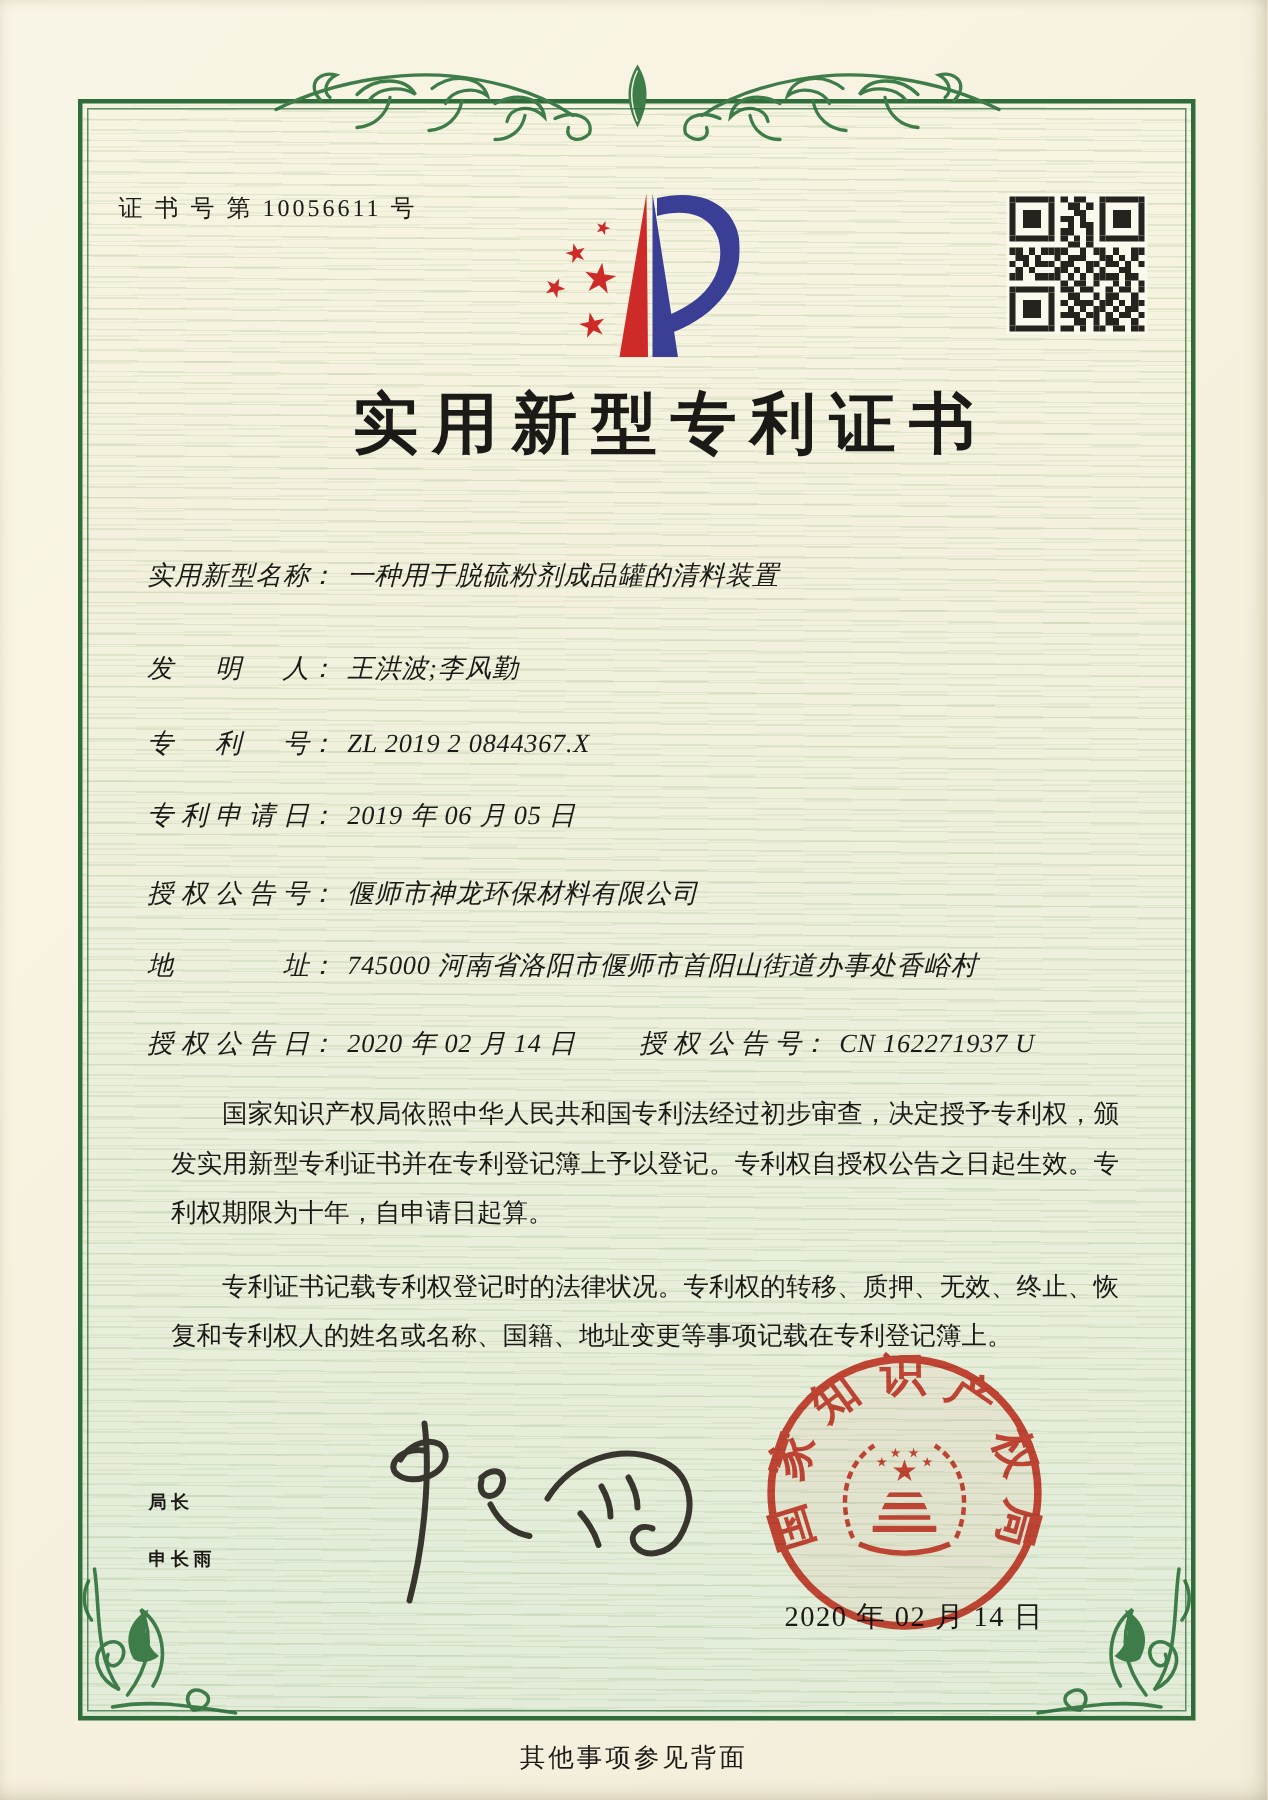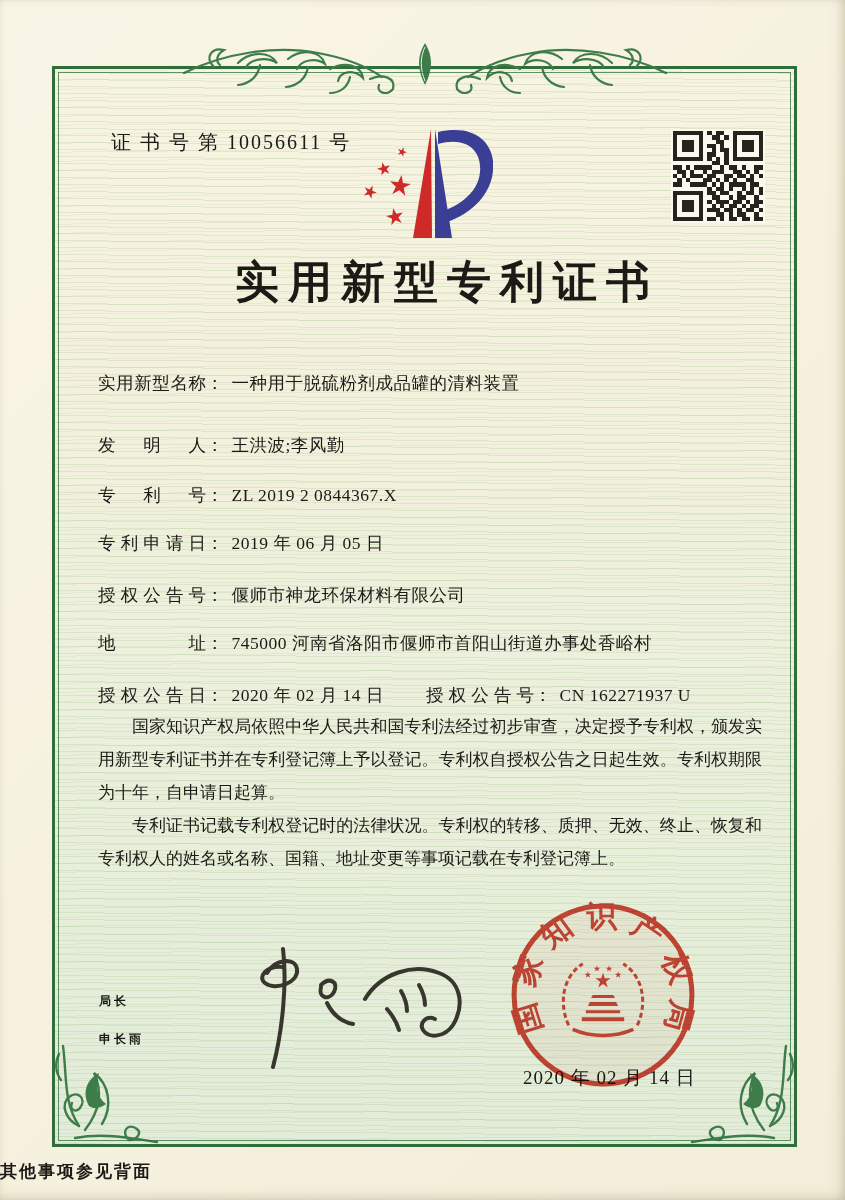--- a/index.html
+++ b/index.html
@@ -24,50 +24,50 @@
     background:
       repeating-linear-gradient(0.6deg, rgba(143,180,120,.20) 0 1px, rgba(0,0,0,0) 1px 7px),
       repeating-linear-gradient(-0.6deg, rgba(143,180,120,.12) 0 1px, rgba(0,0,0,0) 1px 9px),
       linear-gradient(180deg,#f8f4e2 0%,#f3f1dd 30%,#ecf0dc 55%,#e6eeda 80%,#e2ecd8 100%);
   }
   .frame::after{
     content:'';position:absolute;inset:3px;
     border:1px solid var(--border-green,#2f6e3b);opacity:.75;pointer-events:none;
   }
   .ornament{position:absolute;pointer-events:none;}
-  .cert-number{position:absolute;left:24px;top:60px;font-size:20px;letter-spacing:2px;margin-left:32px;}
+  .cert-number{position:absolute;left:24px;top:60px;font-size:16px;letter-spacing:2px;}
   .qr{
     position:absolute;left:616px;top:60px;width:94px;height:94px;
     display:grid;grid-template-columns:repeat(21,1fr);grid-template-rows:repeat(21,1fr);
     background:#fbf8ee;padding:2px;box-sizing:border-box;
   }
   .qm{background:transparent;}
   .qm.on{background:#26231e;}
   .logo{position:absolute;left:288px;top:56px;width:150px;height:116px;}
   .title{
     position:absolute;left:0;right:0;top:184px;text-align:center;
     font-size:44px;font-weight:bold;letter-spacing:9px;text-indent:9px;margin-left:36px;
   }
   .fields{position:absolute;left:43px;top:0;width:670px;font-size:17.5px;}
-  .field-row{position:absolute;white-space:nowrap;}
+  .field-row{position:absolute;white-space:nowrap;font-style:italic;}
   .flabel{display:inline-block;width:108px;text-align:justify;text-align-last:justify;vertical-align:bottom;}
   .colon{display:inline-block;}
   .fvalue{margin-left:8px;letter-spacing:.5px;}
   .gz{position:absolute;left:328px;top:0;white-space:nowrap;}
   .paras{
     position:absolute;left:43px;top:641px;width:664px;
     font-size:17px;line-height:33px;text-align:justify;word-break:break-all;
   }
-  .paras p{margin:0;text-indent:2em;}
+  .paras p{margin:16px;text-indent:2em;}
   .signer{position:absolute;left:44px;font-size:12px;letter-spacing:3px;font-weight:bold;}
   .sig{position:absolute;left:160px;top:868px;width:260px;height:140px;}
   .seal{position:absolute;left:452px;top:830px;width:192px;height:192px;mix-blend-mode:multiply;opacity:.93;}
   .seal-date{position:absolute;left:468px;top:996px;font-size:19px;letter-spacing:1px;}
   .page-num{position:absolute;left:0;right:0;top:1046px;text-align:center;font-size:15px;letter-spacing:2px;}
-  .back-note{position:absolute;left:0;right:0;top:1160px;text-align:left;font-size:17px;letter-spacing:2px;font-weight:bold;}
+  .back-note{position:absolute;left:0;right:0;top:1160px;text-align:center;font-size:17px;letter-spacing:2px;}
   svg{display:block;}
 </style>
 </head>
 <body>
 
 <div class="page">
   <div class="frame">
 
     <svg class="ornament" style="left:50%;top:-32px;transform:translateX(-50%);" width="490" height="66" viewBox="0 0 490 66">
       <defs>

